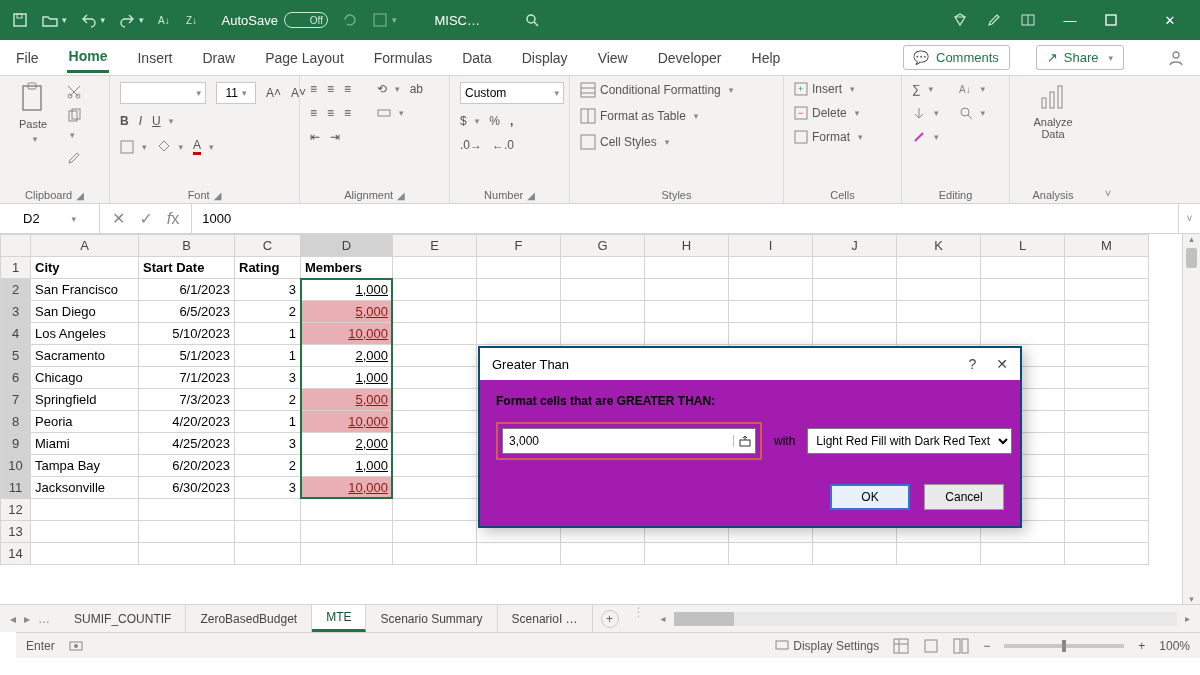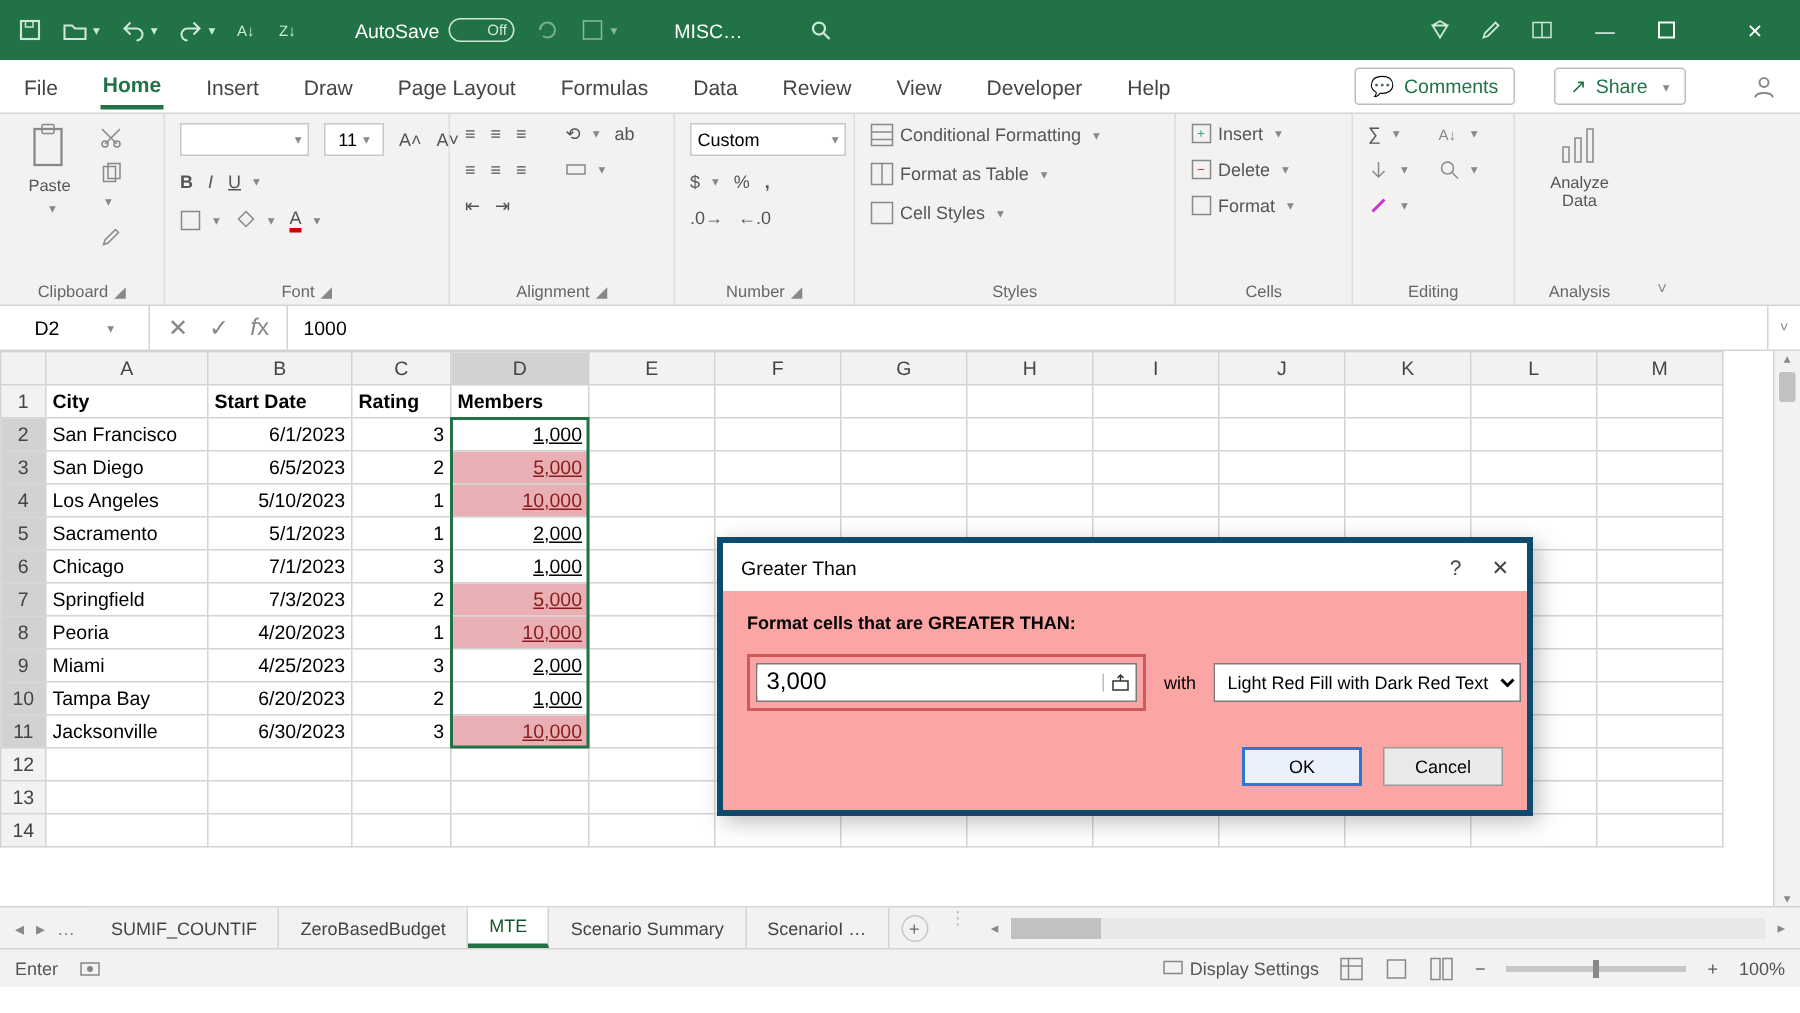--- a/index.html
+++ b/index.html
@@ -2,21 +2,21 @@
 <html><head>
 <meta charset="utf-8">
 <style>
 * { margin: 0; padding: 0; box-sizing: border-box; font-family: "Segoe UI", Arial, sans-serif; }
 body { background: #fff; width: 1200px; height: 675px; overflow: hidden; position: relative; }
 
 
 .titlebar { background: #217346; height: 40px; display: flex; align-items: center; color: #fff; font-size: 13px; }
 .titlebar .left { display: flex; align-items: center; gap: 14px; padding-left: 12px; }
 .titlebar .qat-btn { color: #cde8d8; display: inline-flex; align-items: center; }
-.titlebar .autosave { margin-left: 23px; display: flex; align-items: center; gap: 6px; }
+.titlebar .autosave { margin-left: 8px; display: flex; align-items: center; gap: 6px; }
 .titlebar .autosave .switch { width: 44px; height: 16px; border: 1px solid #cde8d8; border-radius: 10px; display: inline-flex; align-items: center; justify-content: flex-end; padding: 0 4px; font-size: 10px; color: #cde8d8; }
 .titlebar .center { flex: 1; text-align: center; }
 .titlebar .search { margin-left: 30px; }
 .titlebar .right { display: flex; align-items: center; gap: 18px; padding-right: 14px; }
 .titlebar .winbtn { width: 32px; text-align: center; }
 svg { display: block; }
 
 
 .tabs { background: #fff; border-bottom: 1px solid #d4d4d4; height: 36px; display: flex; align-items: center; padding: 0 14px; gap: 26px; }
 .tab { font-size: 14px; color: #444; padding: 6px 2px; cursor: pointer; }
@@ -81,34 +81,34 @@
 .stab { padding: 0 14px; display: flex; align-items: center; background: #fff; border-right: 1px solid #d4d4d4; color: #444; cursor: pointer; }
 .stab.inactive { background: #f3f2f1; }
 .stab.active { border-bottom: 3px solid #217346; color: #14532d; font-weight: 400; }
 .sheettabs .add { width: 24px; display: flex; align-items: center; justify-content: center; color: #666; border: 1px solid #c8c8c8; border-radius: 50%; height: 18px; width: 18px; margin: auto 8px; font-size: 12px; }
 .sheettabs .hscroll { flex: 1; display: flex; align-items: center; padding: 0 6px; gap: 4px; }
 .hscroll .track { flex: 1; height: 14px; background: #e8e8e8; position: relative; }
 .hscroll .thumb { position: absolute; left: 0; top: 0; bottom: 0; width: 60px; background: #c1c1c1; }
 .hscroll .arr { font-size: 10px; color: #888; padding: 0 4px; }
 
 
-.status { height: 26px; background: #f3f2f1; border-top: 1px solid #d4d4d4; display: flex; align-items: center; font-size: 12px; color: #555; padding: 0 10px; gap: 14px; }
+.status { height: 26px; background: #f3f2f1; border-top: 1px solid #d4d4d4; display: flex; align-items: center; font-size: 12px; color: #555; padding: 0 10px; gap: 14px; margin-left: 16px; }
 .status .spacer { flex: 1; }
 .zoom-slider { width: 120px; height: 4px; background: #c8c8c8; position: relative; }
 .zoom-slider .knob { position: absolute; left: 58px; top: -4px; width: 4px; height: 12px; background: #888; }
 
 
-.dialog { position: absolute; left: 478px; top: 358px; width: 544px; background: #fca5a5; border: 4px solid #0c4a6e; box-shadow: 4px 4px 14px rgba(0,0,0,.25); font-size: 12px; }
+.dialog { position: absolute; left: 478px; top: 346px; width: 544px; background: #a21caf; border: 2px solid #0c4a6e; box-shadow: 4px 4px 14px rgba(0,0,0,.25); font-size: 12px; }
 .dialog .dtitle { display: flex; justify-content: space-between; align-items: center; padding: 8px 12px; background: #fff; }
 .dialog .dtitle .r { display: flex; gap: 20px; font-size: 14px; color: #444; }
 .dialog .dbody { padding: 14px 16px 16px 16px; }
 .dialog .prompt { font-weight: 700; margin-bottom: 14px; }
 .dialog .drow { display: flex; align-items: center; gap: 12px; }
 .dialog .refbox { display: flex; align-items: center; border: 1px solid #7a7a7a; height: 26px; background: #fff; width: 254px; }
-.dialog .refbox input { flex: 1; border: none; outline: none; padding: 0 6px; font-size: 16px; font-family: inherit; }
+.dialog .refbox input { flex: 1; border: none; outline: none; padding: 0 6px; font-size: 12px; font-family: inherit; }
 .dialog .refbox .picker { width: 22px; border-left: 1px solid #bdbdbd; display: flex; align-items: center; justify-content: center; }
 .dialog .redframe { border: 2px solid #d05a5a; padding: 4px; }
 .dialog select { height: 26px; border: 1px solid #7a7a7a; background: #fff; font-size: 12px; width: 212px; padding: 0 4px; }
 .dialog .dbtns { display: flex; justify-content: flex-end; gap: 14px; margin-top: 24px; }
 .dialog .dbtn { width: 80px; height: 26px; border: 1px solid #9a9a9a; background: #e9e9e9; font-size: 12px; }
 .dialog .dbtn.ok { border: 2px solid #2f75d6; background: #eaf1fb; }
 
 
 .i16 { width: 16px; height: 16px; }
 .i14 { width: 14px; height: 14px; }
@@ -207,21 +207,21 @@
 
 <div class="tabs" id="ribbon-tabs">
 
   <span class="tab file">File</span>
     <span class="tab active">Home</span>
     <span class="tab">Insert</span>
     <span class="tab">Draw</span>
     <span class="tab">Page Layout</span>
     <span class="tab">Formulas</span>
     <span class="tab">Data</span>
-    <span class="tab">Review</span>
+    <span class="tab">Display</span>
     <span class="tab">View</span>
     <span class="tab">Developer</span>
     <span class="tab">Help</span>
     <div class="spacer"></div>
   <button class="comments-btn">
       <span>💬</span>
       <span>Comments</span>
     </button>
   <button class="share-btn">
       <span>↗</span>

